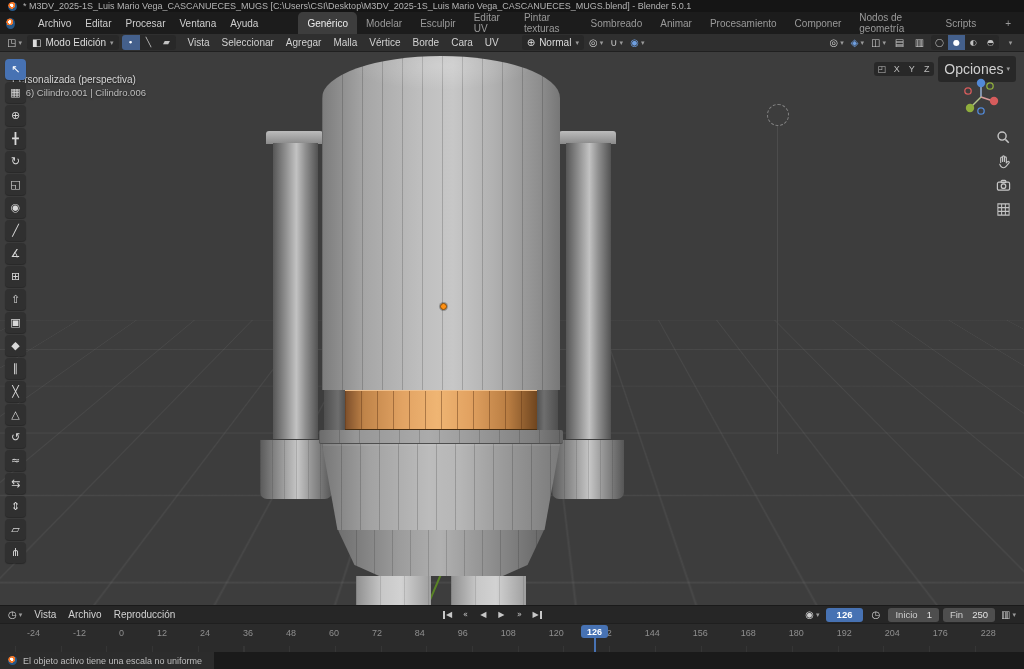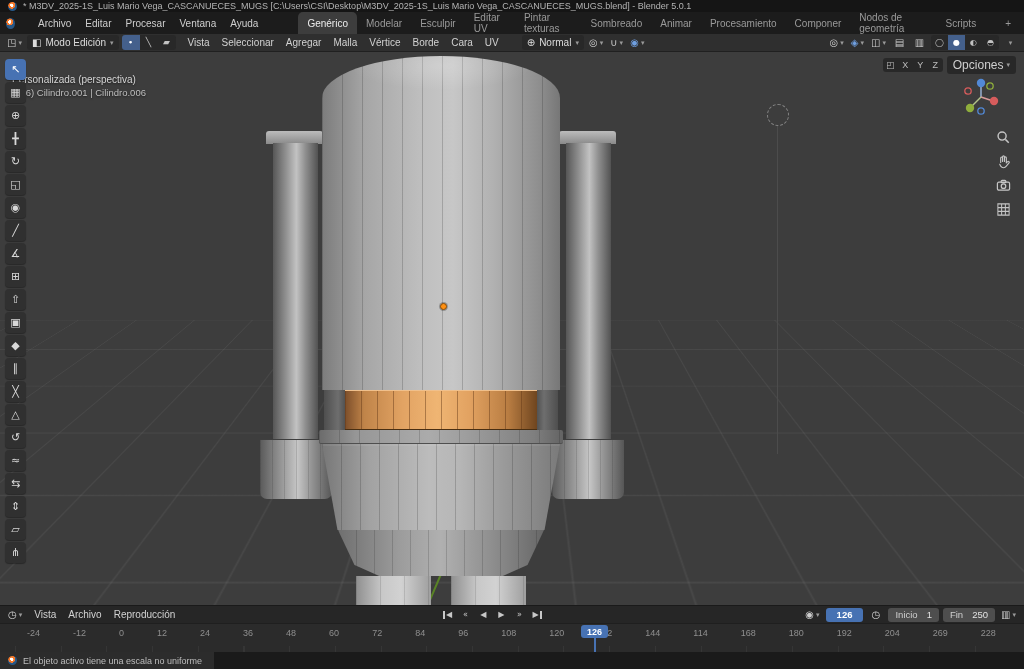--- a/index.html
+++ b/index.html
@@ -104,22 +104,22 @@
   .empty-line{left:777px;top:74px;width:1px;height:328px;background:#4c4c4c;z-index:1}
 
   
   .vp-label{position:absolute;left:12px;top:22px;z-index:15;color:#d6d6d6;
     text-shadow:0 1px 2px rgba(0,0,0,.55)}
   .vp-sublabel{position:absolute;left:12px;top:35px;z-index:15;color:#bfbfbf;font-size:9.5px;
     text-shadow:0 1px 2px rgba(0,0,0,.55)}
   .vp-topright{position:absolute;top:4px;right:8px;display:flex;gap:4px;z-index:15;align-items:center}
   .axis-seg{display:flex;background:rgba(36,36,36,.85);border-radius:3px;overflow:hidden;height:14px}
   .axis-btn{width:15px;display:flex;align-items:center;justify-content:center;color:#bdbdbd;font-size:9px}
-  .options-btn{background:rgba(36,36,36,.85);border-radius:3px;height:18px;display:flex;
-    align-items:center;gap:3px;padding:0 6px;color:#cfcfcf;font-size:12px}
+  .options-btn{background:rgba(36,36,36,.85);border-radius:3px;height:26px;display:flex;
+    align-items:center;gap:3px;padding:0 6px;color:#cfcfcf;font-size:14px}
   .options-btn::after{content:"▾";font-family:"DejaVu Sans";font-size:7px;color:#9a9a9a}
   .gizmo{position:absolute;right:22px;top:24px;z-index:15}
   .nav-btns{position:absolute;right:12px;top:76px;display:flex;flex-direction:column;gap:6px;z-index:15}
   .nav-btn{width:18px;height:18px;display:flex;align-items:center;justify-content:center;border-radius:50%}
 
   
   .tl-header{flex:0 0 18px;background:#262626;border-top:1px solid #1a1a1a;display:flex;
     align-items:center;gap:4px;padding:0 6px;position:relative}
   .tl-menus{display:flex}
   .transport{display:flex;gap:1px;margin-left:auto;margin-right:auto;align-items:center}
@@ -540,26 +540,26 @@
         <span class="tick">36</span>
         <span class="tick">48</span>
         <span class="tick">60</span>
         <span class="tick">72</span>
         <span class="tick">84</span>
         <span class="tick">96</span>
         <span class="tick">108</span>
         <span class="tick">120</span>
         <span class="tick">132</span>
         <span class="tick">144</span>
-        <span class="tick">114</span>
+        <span class="tick">156</span>
         <span class="tick">168</span>
         <span class="tick">180</span>
         <span class="tick">192</span>
         <span class="tick">204</span>
-        <span class="tick">269</span>
+        <span class="tick">176</span>
         <span class="tick">228</span>
       </div>
     <div class="playhead-line"></div>
     <div class="playhead-badge">126</div>
   </div>
 
   <div class="statusbar">
     <div class="status-left">
       <span class="blogo"></span>
       <span>El objeto activo tiene una escala no uniforme</span>

